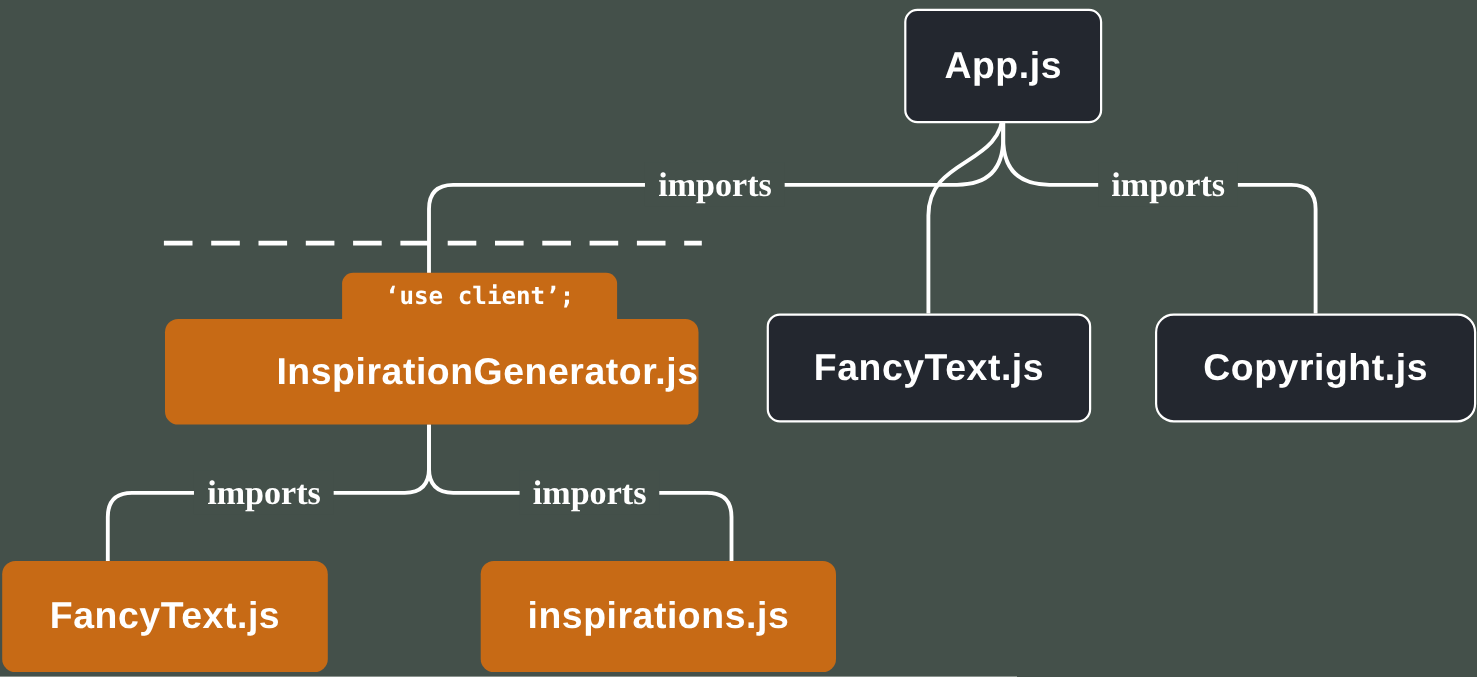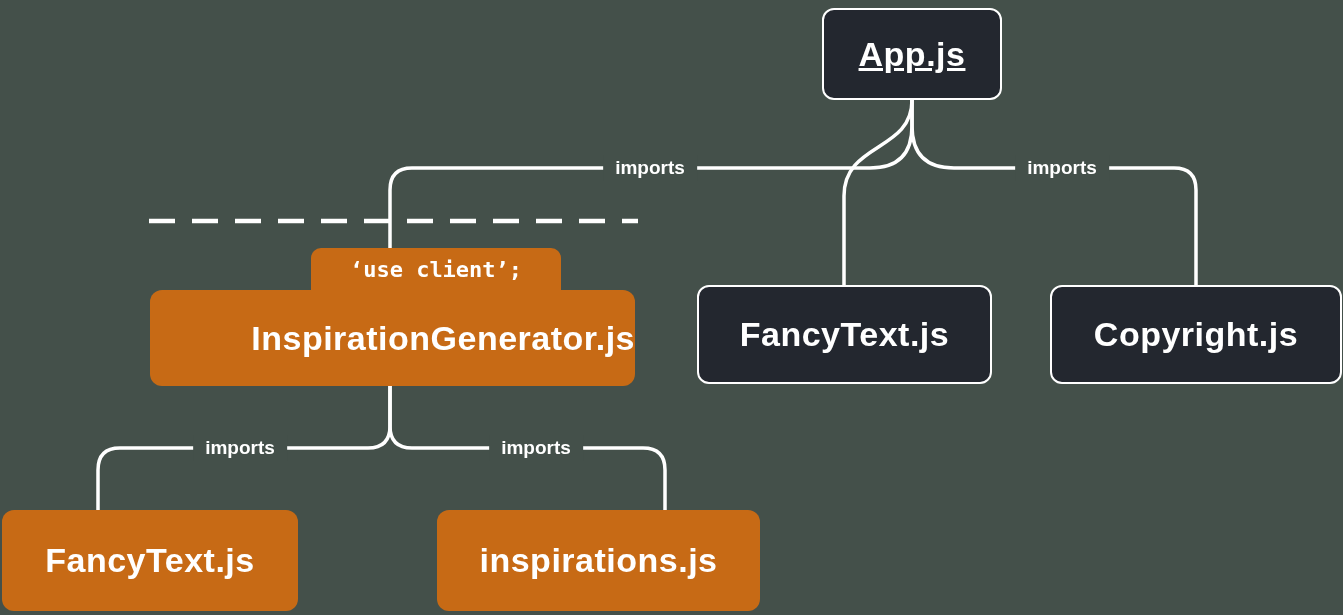--- a/index.html
+++ b/index.html
@@ -34,21 +34,21 @@
     position:absolute;display:flex;align-items:center;justify-content:center;
     background:var(--color-orange-box);color:var(--color-text);
     border-radius:10px 10px 0 0;
     font-family:"DejaVu Sans Mono","Liberation Mono",monospace;
     font-size:22px;font-weight:700;white-space:nowrap;margin-left:48px;
   }
   .edge-label{
     position:absolute;transform:translate(-50%,-50%);
     background:var(--color-background);
     color:var(--color-text);
-    padding:2px 12px;font-size:19px;font-weight:600;white-space:nowrap;
+    padding:2px 12px;font-size:31px;font-weight:600;white-space:nowrap;font-family:Liberation Serif, serif;
   }
 </style>
 </head>
 <body>
 
 <div class="canvas">
 
   <svg class="lines" viewBox="0 0 1343 615" aria-hidden="true">
     <path d="M 912 100 L 912 126 Q 912 168 870 168 L 412 168 Q 390 168 390 190 L 390 250"></path>
     <path d="M 912 100 C 912 152, 844 142, 844 196 L 844 285"></path>
@@ -56,37 +56,37 @@
     <path d="M 390 386 L 390 426 Q 390 448 368 448 L 120 448 Q 98 448 98 470 L 98 510"></path>
     <path d="M 390 386 L 390 426 Q 390 448 412 448 L 643 448 Q 665 448 665 470 L 665 510"></path>
     <path class="dashed" d="M 149 221 L 638 221"></path>
   </svg>
 
   <span class="edge-label" style="left:650px;top:168px;">imports</span>
   <span class="edge-label" style="left:1062px;top:168px;">imports</span>
   <span class="edge-label" style="left:240px;top:448px;">imports</span>
   <span class="edge-label" style="left:536px;top:448px;">imports</span>
 
-  <div class="node dark" style="left:822px;top:8px;width:180px;height:92px;text-decoration:underline;">
+  <div class="node dark" style="left:822px;top:8px;width:180px;height:104px;">
     <span>App.js</span>
   </div>
 
   <div class="badge" style="left:263px;top:248px;width:250px;height:43px;">
     <span>‘use client’;</span>
   </div>
 
   <div class="node orange" style="left:150px;top:290px;width:485px;height:96px;justify-content:flex-end;">
     <span>InspirationGenerator.js</span>
   </div>
 
   <div class="node dark" style="left:697px;top:285px;width:295px;height:99px;">
     <span>FancyText.js</span>
   </div>
 
-  <div class="node dark" style="left:1050px;top:285px;width:292px;height:99px;">
+  <div class="node dark" style="left:1050px;top:285px;width:292px;height:99px;border-radius:17px;">
     <span>Copyright.js</span>
   </div>
 
   <div class="node orange" style="left:2px;top:510px;width:296px;height:101px;">
     <span>FancyText.js</span>
   </div>
 
   <div class="node orange" style="left:437px;top:510px;width:323px;height:101px;">
     <span>inspirations.js</span>
   </div>

